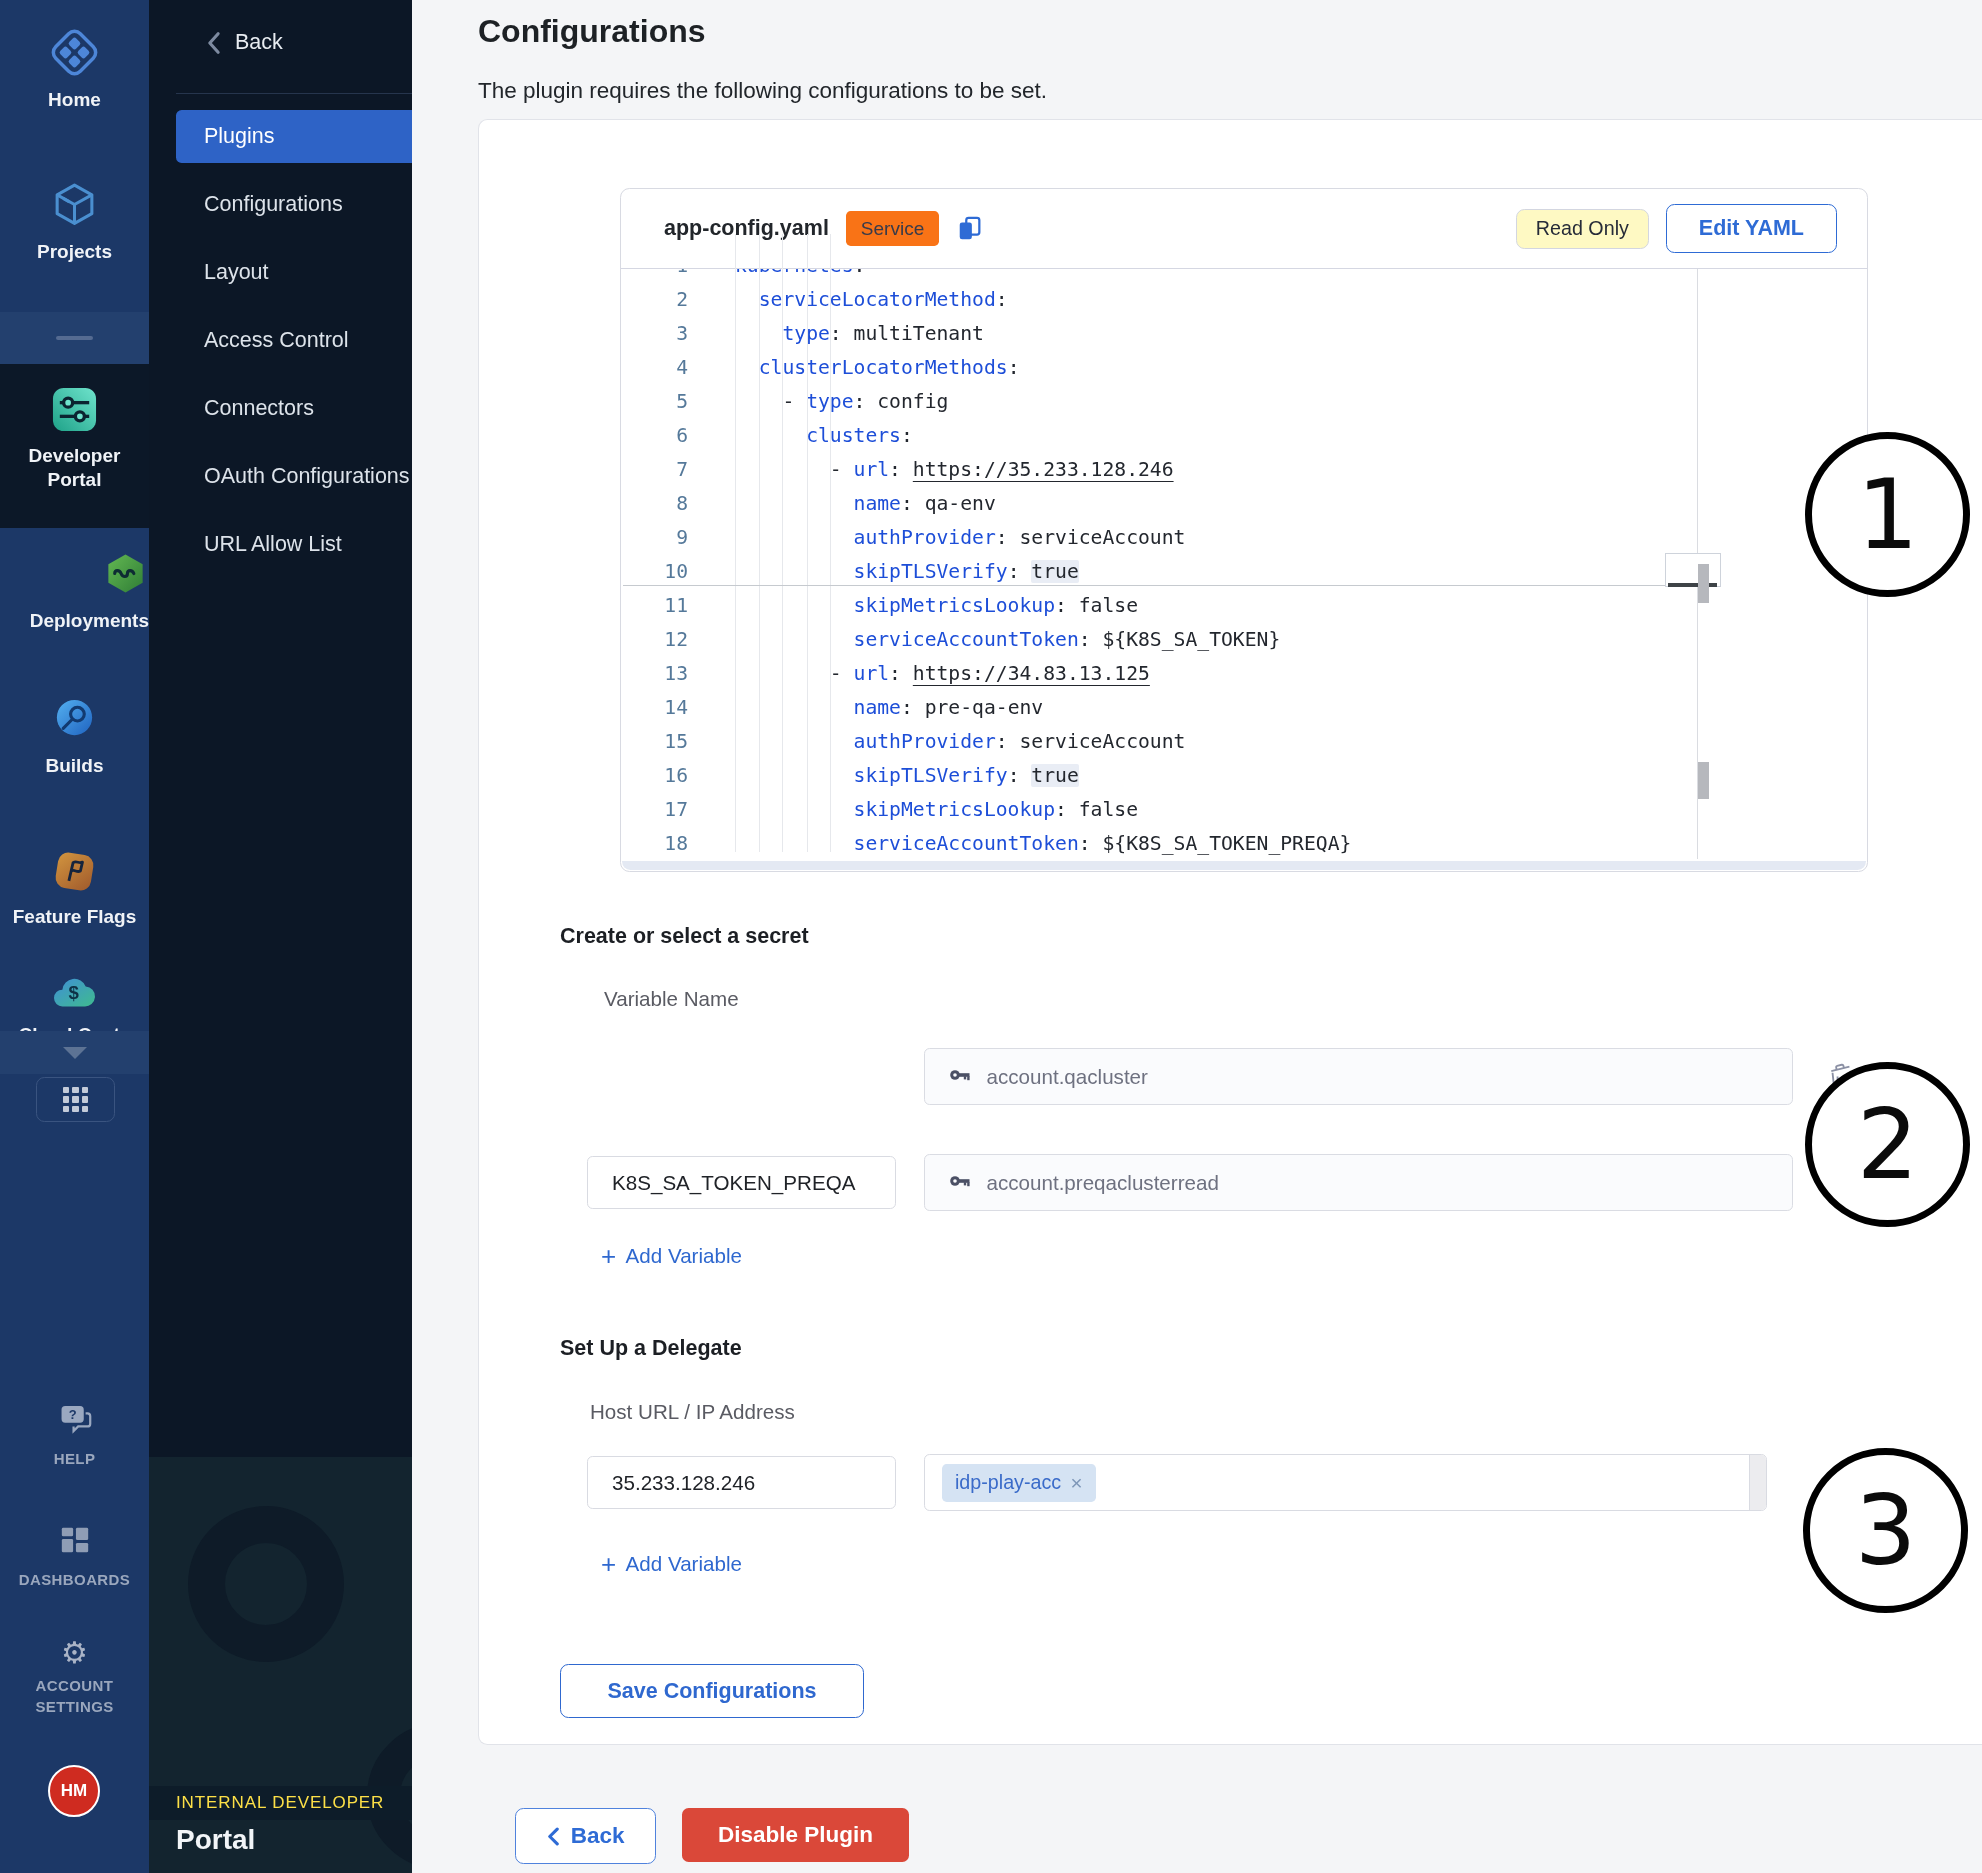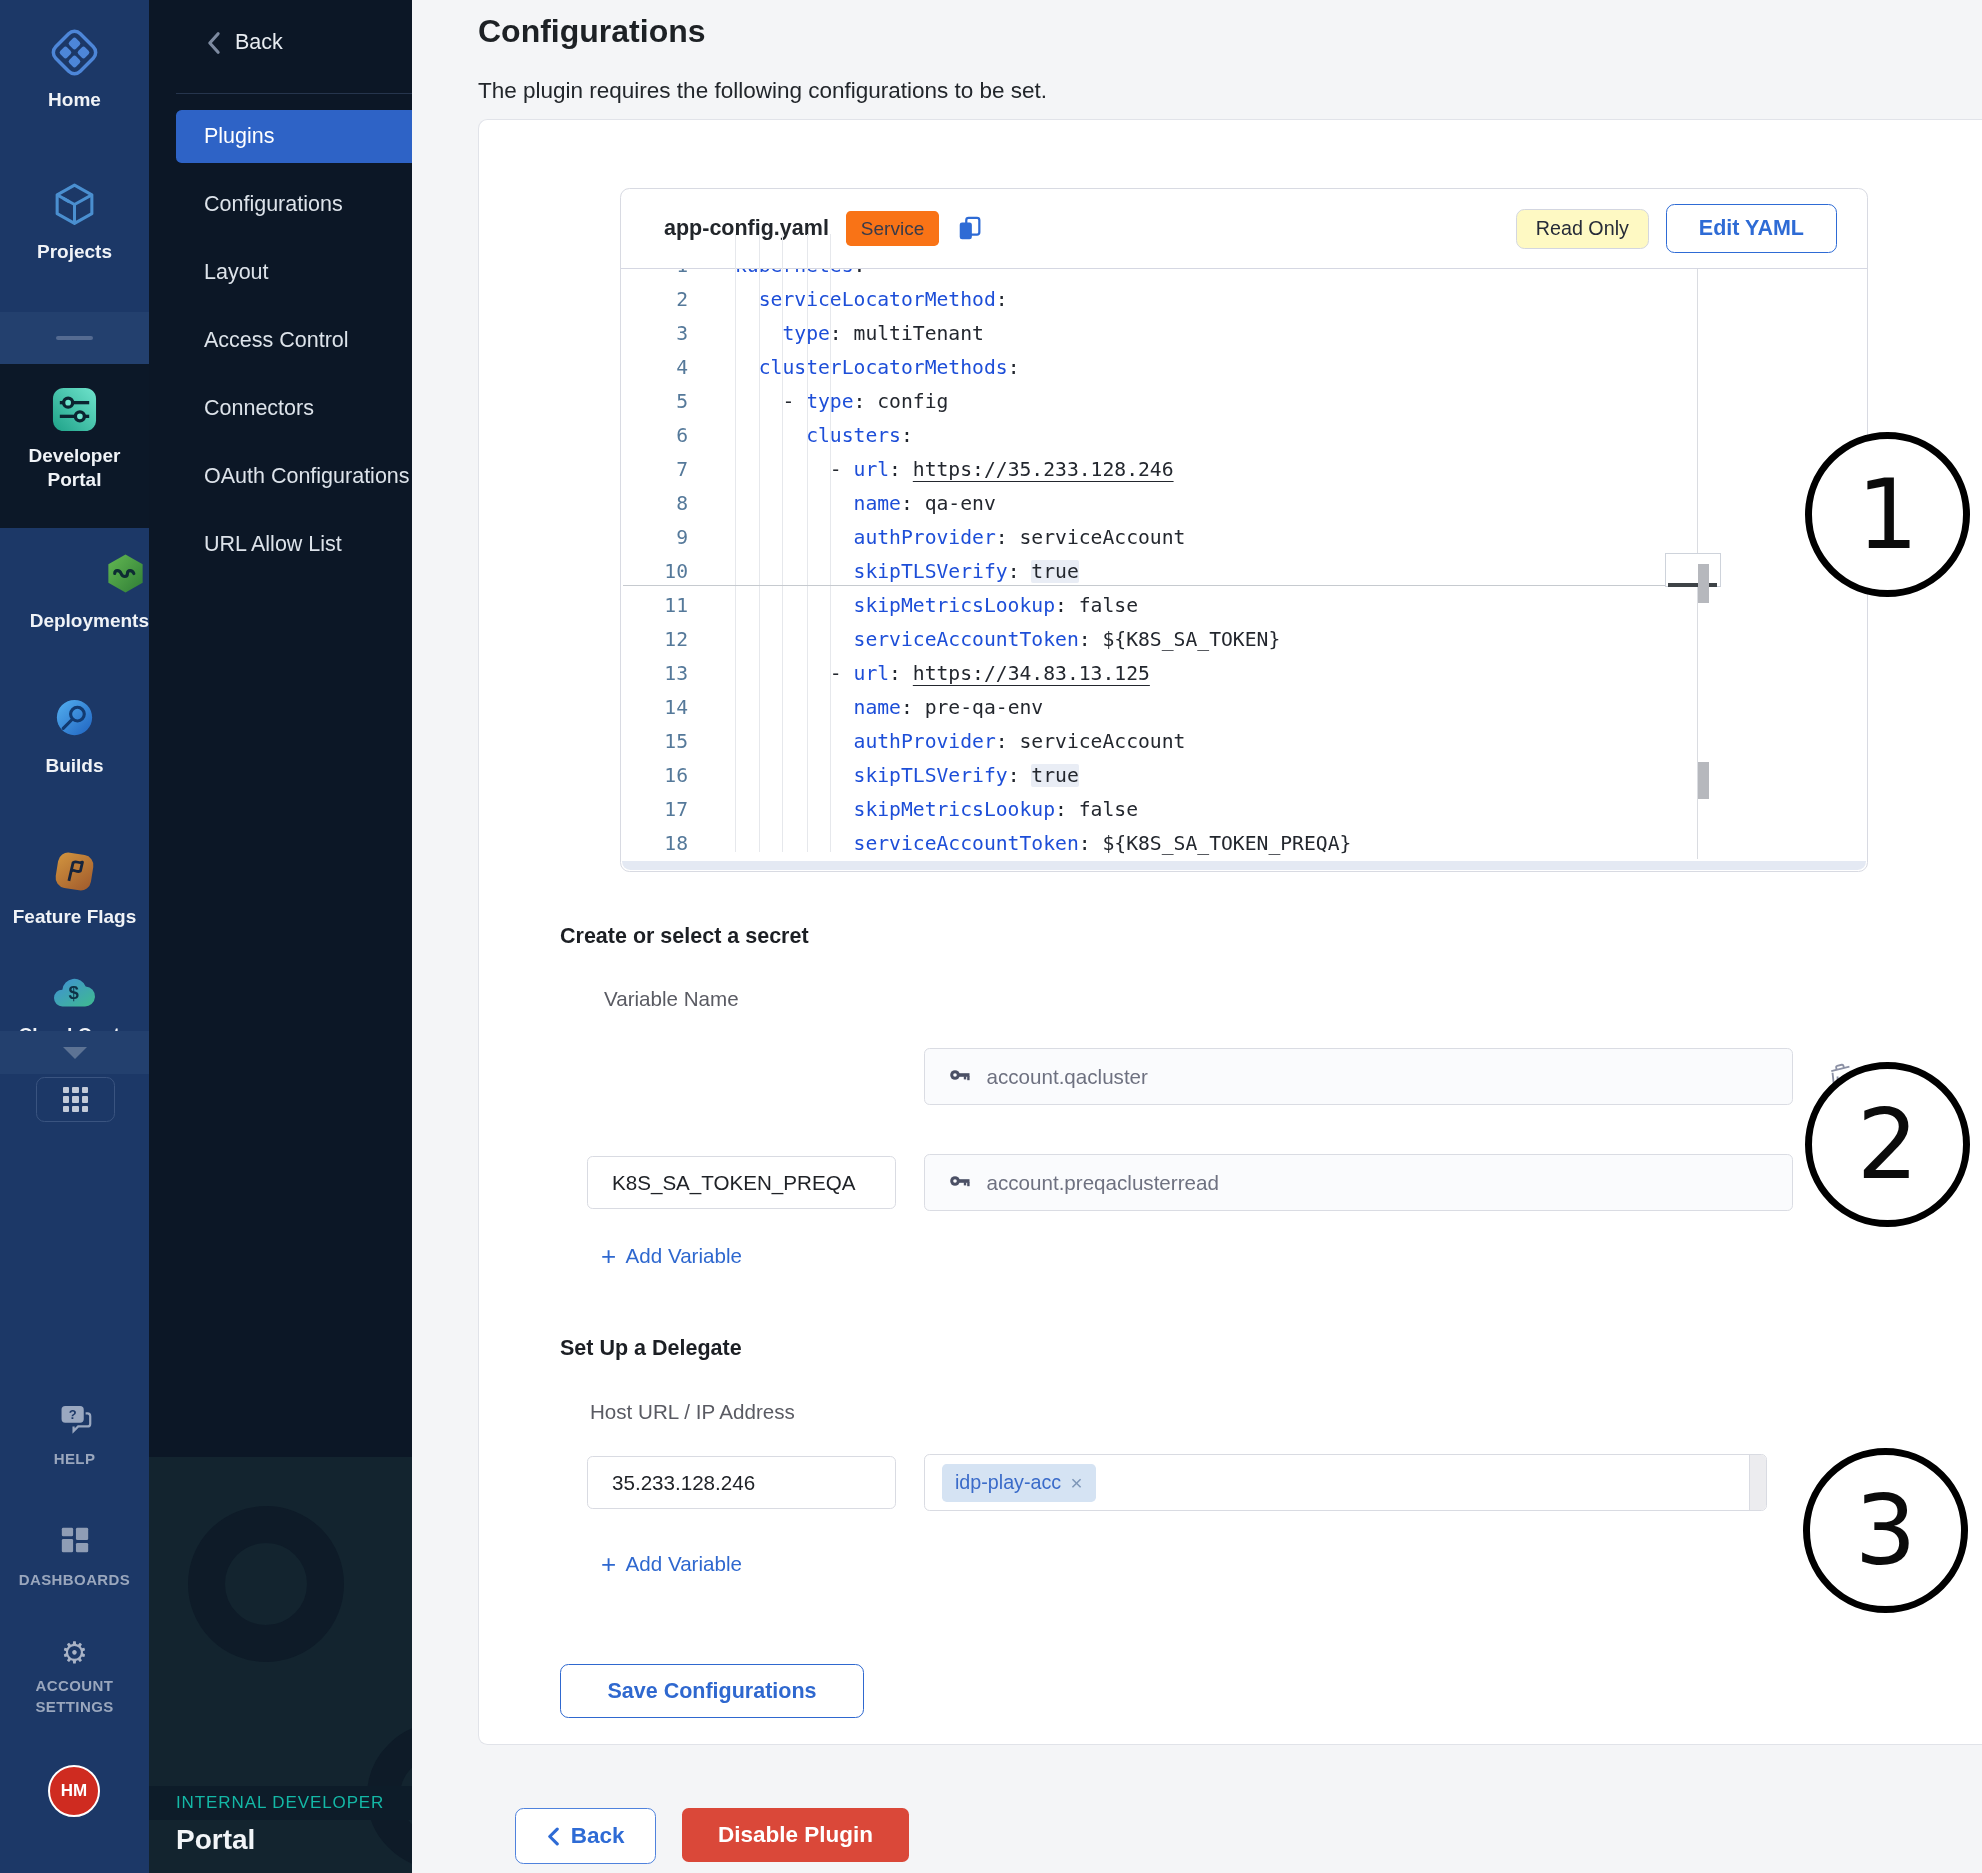--- a/index.html
+++ b/index.html
@@ -28,21 +28,21 @@
   .sb2-back{position:absolute;left:56px;top:30px;display:flex;align-items:center;gap:13px;cursor:pointer;}
   .sb2-back .txt{color:#e8ecf1;font-size:21.5px;}
   .sb2-divider{position:absolute;left:27px;top:93px;width:236px;height:0.9px;background:#26354d;}
   .menu{position:absolute;left:0;top:110px;width:263px;}
   .menu-item{height:53px;display:flex;align-items:center;padding-left:55px;color:#dde3ea;font-size:21.5px;cursor:pointer;box-sizing:border-box;margin-bottom:15px;}
   .menu-item.active{background:#2e63c6;margin-left:27px;padding-left:28px;border-radius:5.6px 0 0 5.6px;color:#ffffff;font-weight:500;margin-bottom:15px;}
   .sb2-decor{position:absolute;left:0;top:1457px;width:263px;height:417px;background:#13242f;overflow:hidden;}
   .ring1{position:absolute;left:39px;top:49px;width:156px;height:156px;border:37px solid #0e1b28;border-radius:50%;box-sizing:border-box;}
   .ring2{position:absolute;left:218px;top:266px;width:146px;height:146px;border:33px solid #0e1b28;border-radius:50%;box-sizing:border-box;}
   .brand-strip{position:absolute;left:0;top:329px;width:263px;height:34px;background:#0d1c29;display:flex;align-items:center;padding-left:27px;box-sizing:border-box;}
-  .brand-top{color:#14b8a6;font-size:17px;letter-spacing:0.9px;}
+  .brand-top{color:#fde047;font-size:17px;letter-spacing:0.9px;}
   .brand-bottom{position:absolute;left:27px;top:367px;color:#f2f5f8;font-size:28px;font-weight:700;}
   
   .main{position:absolute;left:412px;top:0;width:1570px;height:1874px;background:#f4f5f7;}
   .page-title{position:absolute;left:66px;top:13px;font-size:32px;font-weight:700;color:#1d2125;}
   .page-sub{position:absolute;left:66px;top:78px;font-size:22.5px;color:#22262b;}
   .card{position:absolute;left:66px;top:119px;width:1505px;height:1626px;background:#ffffff;border:0.9px solid #e1e3e9;border-radius:9.4px 0 0 9.4px;border-right:none;box-sizing:border-box;}
   
   .yaml-box{position:absolute;left:141px;top:68px;width:1248px;height:684px;border:0.9px solid #d8dae2;border-radius:9.4px;box-sizing:border-box;overflow:hidden;background:#fff;}
   .yaml-head{position:absolute;left:0;top:0;right:0;height:80px;border-bottom:0.9px solid #d5d7e2;display:flex;align-items:center;padding:0 30px 0 43px;box-sizing:border-box;gap:17px;}
   .fname{font-size:21.5px;font-weight:700;color:#22262b;}

